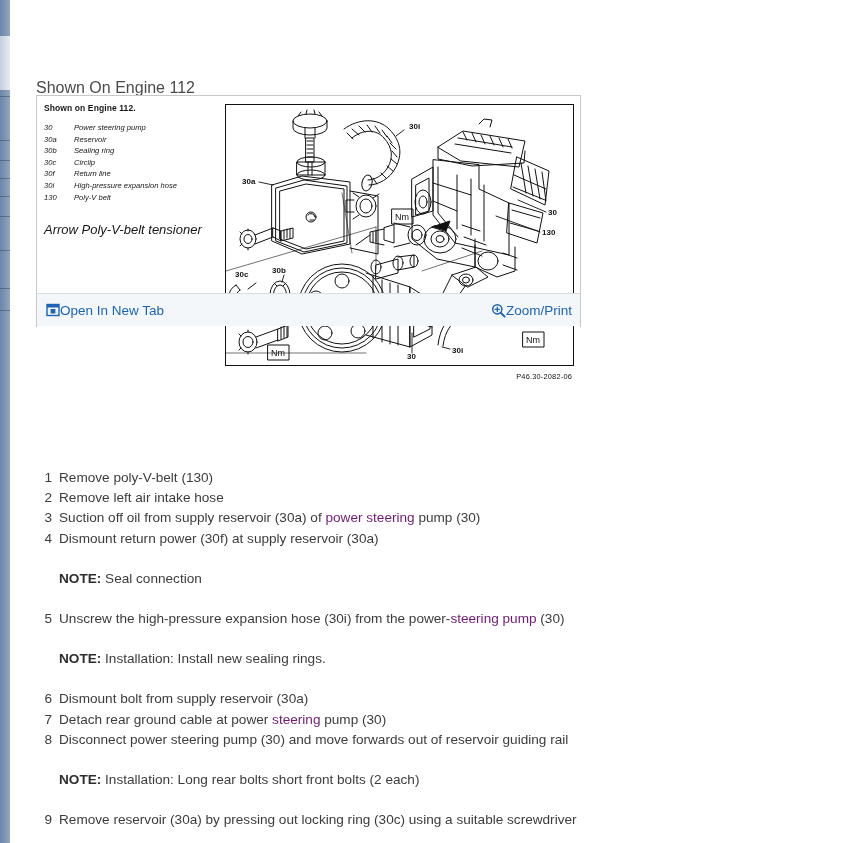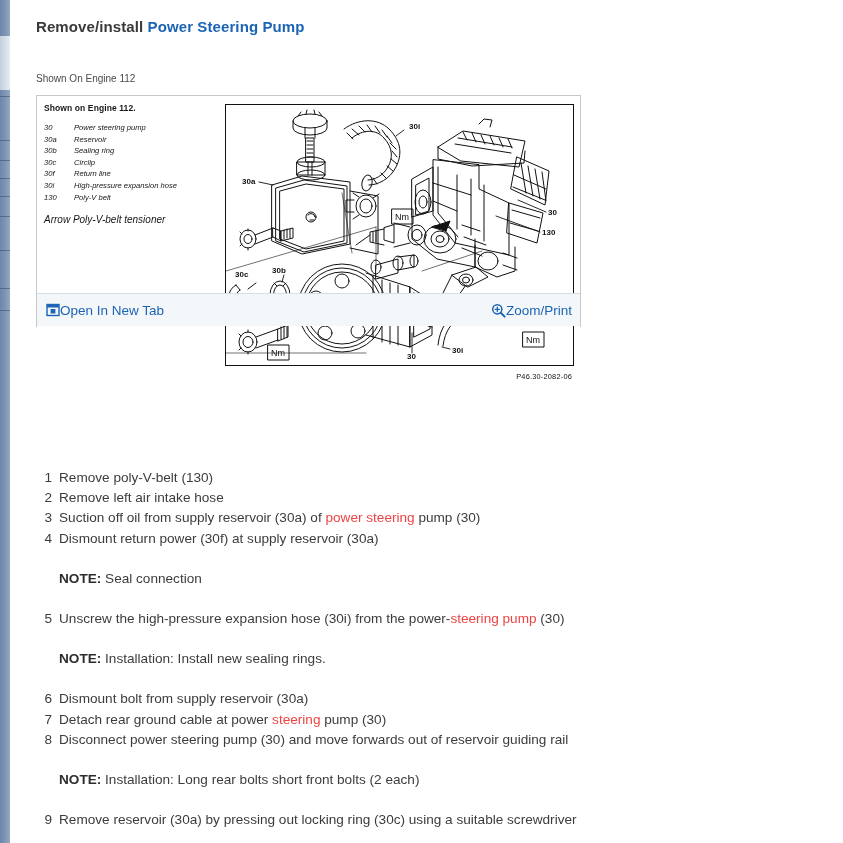--- a/index.html
+++ b/index.html
@@ -52,22 +52,22 @@
     font-weight: bold;
     letter-spacing: 0.1px;
     white-space: nowrap;
   }
   #page-title .t-plain { color: #3a3a3a; }
   #page-title .t-link  { color: #1c64b5; }
 
   #figure-caption {
     position: absolute;
     left: 26px;
-    top: 73px;
-    font-size: 10px;
+    top: 79px;
+    font-size: 16px;
     color: #4a4a4a;
     white-space: nowrap;
   }
 
   
   #figure-panel {
     position: absolute;
     left: 26px;
     top: 95px;
     width: 545px;
@@ -107,22 +107,22 @@
     font-style: italic;
     line-height: 11.6px;
     white-space: nowrap;
   }
   .legend-key {
     width: 30px;
     flex: 0 0 30px;
   }
   .legend-val { flex: 1; }
   #legend-arrow-note {
-    margin-top: 11px;
-    font-size: 10px;
+    margin-top: 19px;
+    font-size: 13px;
     font-style: italic;
     white-space: nowrap;
   }
 
   
   #figure-drawing {
     position: absolute;
     left: 188px;
     top: 8px;
     width: 349px;
@@ -194,21 +194,21 @@
     white-space: nowrap;
   }
   .step-num {
     width: 16px;
     flex: 0 0 16px;
     text-align: right;
     margin-right: 7px;
     color: #3c3c3c;
   }
   .step-text { flex: 1; }
-  .step-text .lnk { color: #ef4444; }
+  .step-text .lnk { color: #701a75; }
   .note-row {
     line-height: 20.2px;
     padding-left: 23px;
     white-space: nowrap;
   }
   .note-row .note-label { font-weight: bold; color: #2d2d2d; }
   .gap { height: 20px; }
 </style>
 </head>
 <body>
@@ -221,24 +221,20 @@
     <div class="sb-divider" style="top: 178px;"></div>
     <div class="sb-divider" style="top: 196px;"></div>
     <div class="sb-divider" style="top: 216px;"></div>
     <div class="sb-divider" style="top: 250px;"></div>
     <div class="sb-divider" style="top: 288px;"></div>
     <div class="sb-divider" style="top: 310px;"></div>
   </div>
 
 <div id="page">
 
-  <div id="page-title">
-    <span class="t-plain">Remove/install</span>
-    <span class="t-link">Power Steering Pump</span>
-  </div>
 
   <div id="figure-caption">Shown On Engine 112</div>
 
   <div id="figure-panel">
 
     <div id="figure-body">
 
       <div id="figure-legend">
         <div id="legend-heading">Shown on Engine 112.</div>
         <div id="legend-rows">

